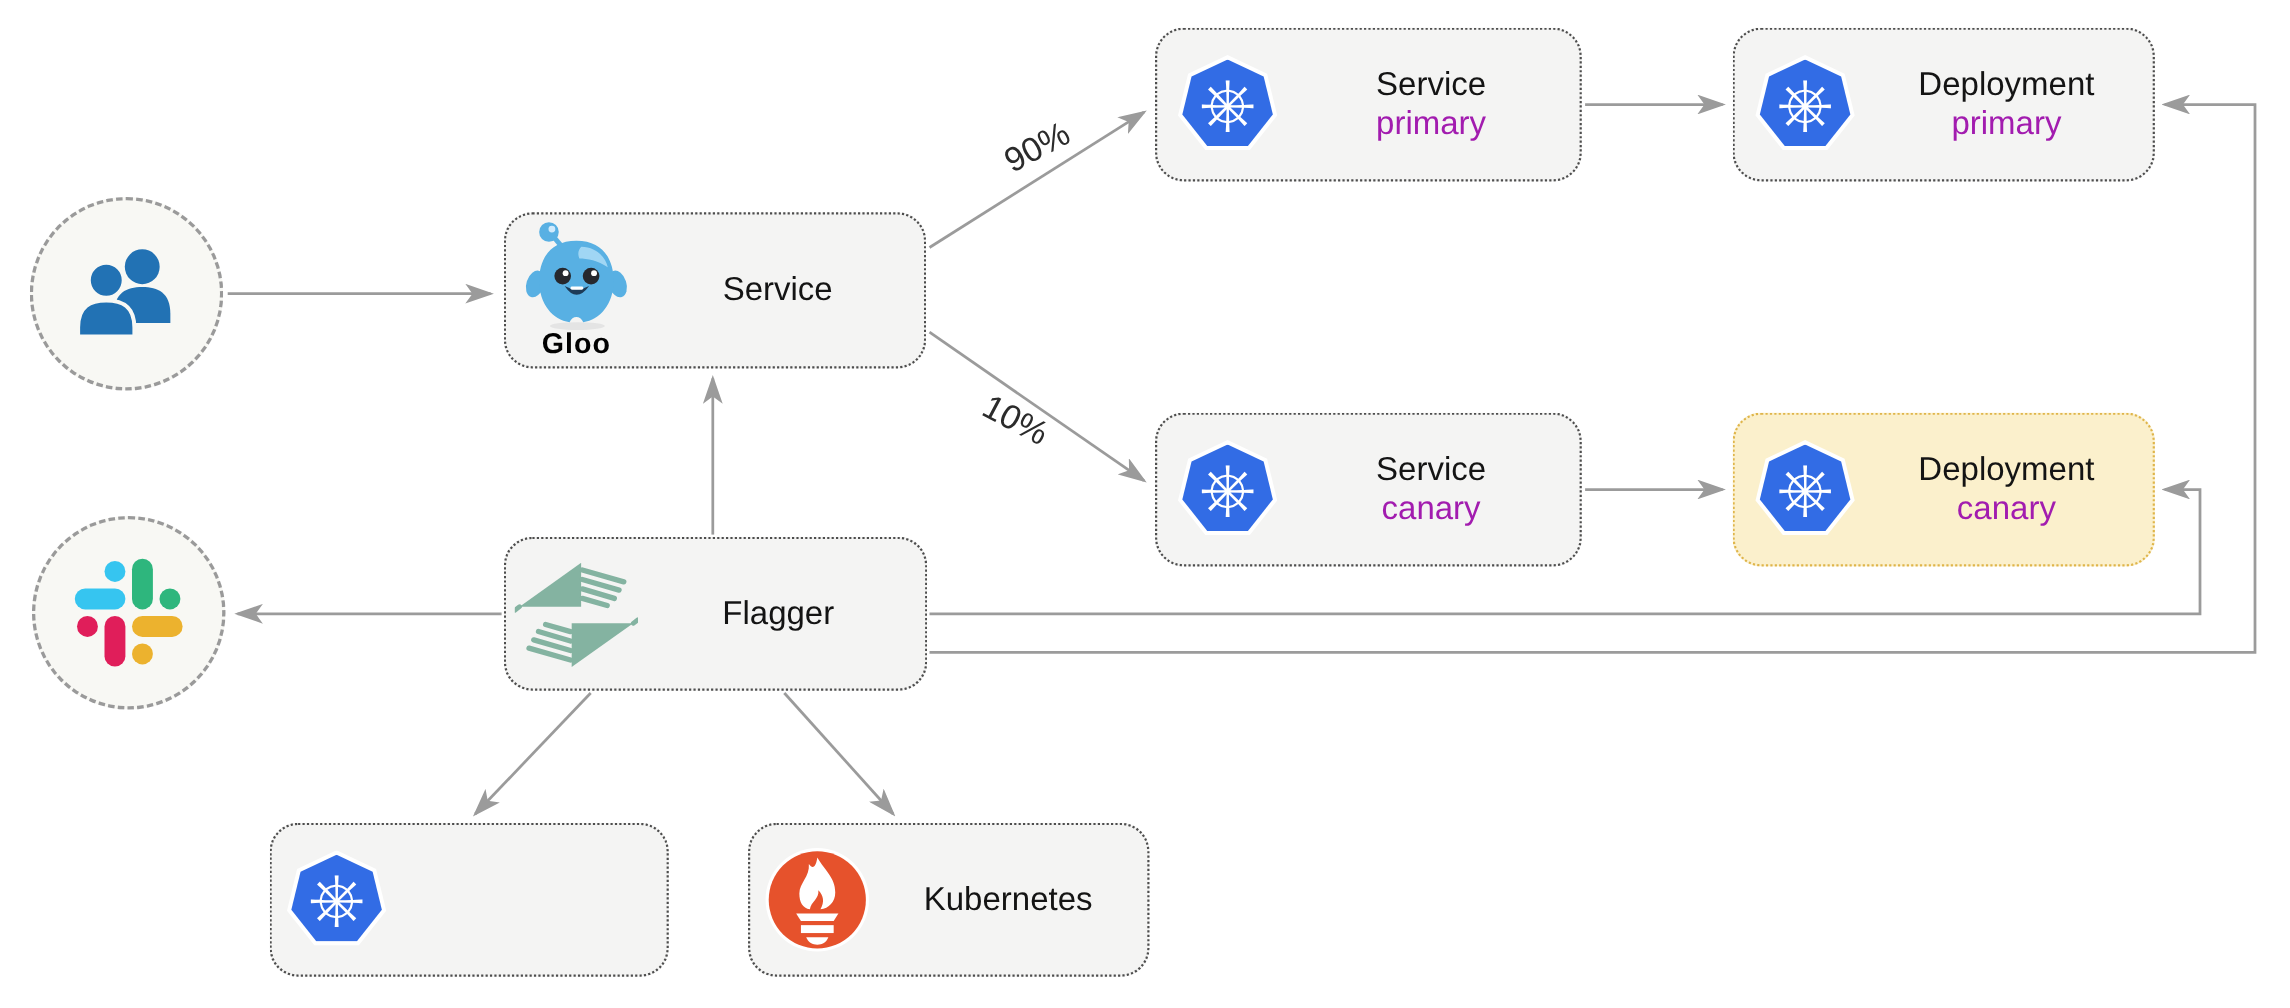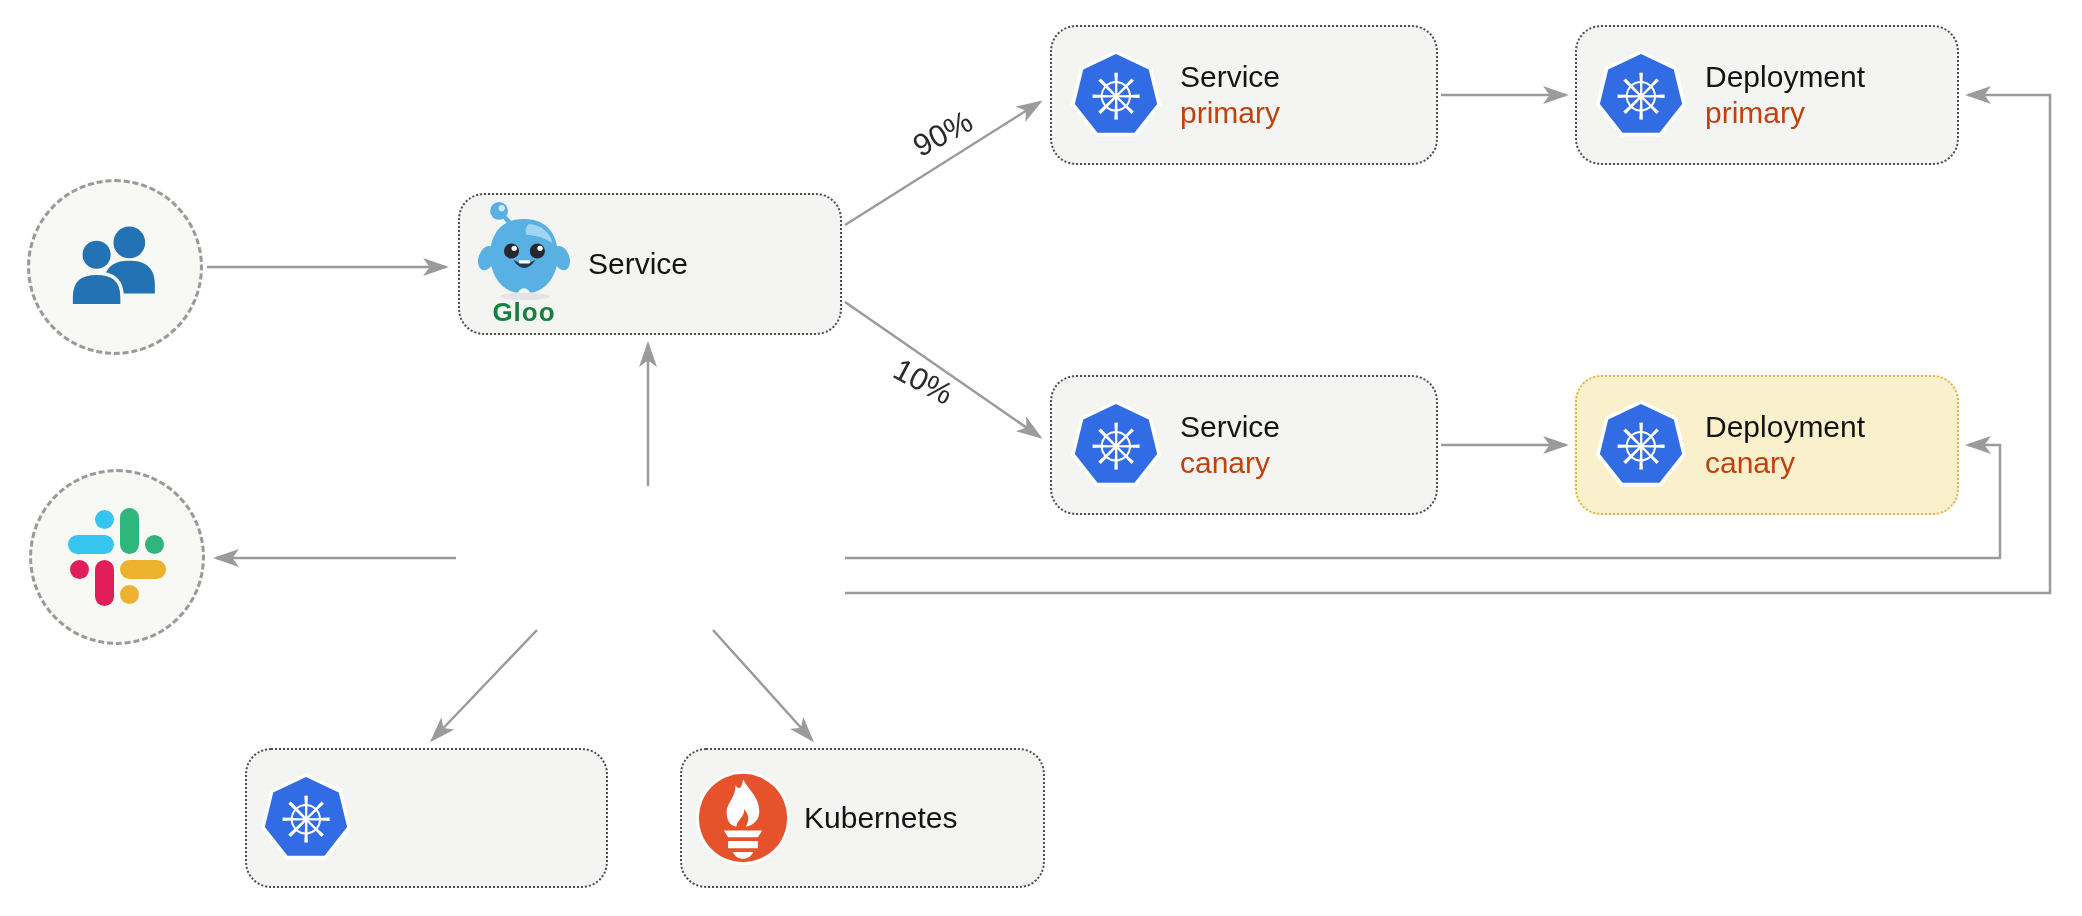--- a/index.html
+++ b/index.html
@@ -18,24 +18,24 @@
   .box.canary{background:#fbf0cc;border-color:#dfb54a;}
   .circle-node{
     position:absolute;display:flex;align-items:center;justify-content:center;
     background:#f8f8f4;border:3px dashed #9a9a9a;border-radius:50%;
     box-sizing:border-box;
   }
   .icon-wrap{
     width:128px;display:flex;flex-direction:column;align-items:center;justify-content:center;
     flex:0 0 auto;
   }
-  .txt{flex:1;text-align:left;padding-right:14px;}
+  .txt{flex:1;text-align:center;padding-right:14px;}
   .title{font-size:30px;color:#141414;line-height:1.15;}
   .title.wrap{max-width:185px;margin:0 auto;}
-  .subtitle{font-size:30px;color:#c2410c;line-height:1.15;margin-top:2px;}
+  .subtitle{font-size:30px;color:#a21caf;line-height:1.15;margin-top:2px;}
 
   
   #users-node{left:27px;top:179px;width:176px;height:176px;}
   #gateway-node{left:458px;top:193px;width:384px;height:142px;}
   #service-primary-node{left:1050px;top:25px;width:388px;height:140px;}
   #deployment-primary-node{left:1575px;top:25px;width:384px;height:140px;}
   #service-canary-node{left:1050px;top:375px;width:388px;height:140px;}
   #deployment-canary-node{left:1575px;top:375px;width:384px;height:140px;}
   #flagger-node{left:458px;top:488px;width:385px;height:140px;}
   #slack-node{left:29px;top:469px;width:176px;height:176px;}
@@ -45,21 +45,21 @@
   
   .k8s-icon{position:relative;width:92px;height:90px;
     clip-path:polygon(50% 0%,89% 19%,99% 61%,72% 96%,28% 96%,1% 61%,11% 19%);
     background:#ffffff;}
   .k8s-icon .hept-inner{position:absolute;left:4px;top:4px;right:4px;bottom:4px;
     clip-path:polygon(50% 0%,89% 19%,99% 61%,72% 96%,28% 96%,1% 61%,11% 19%);
     background:#326CE5;display:flex;align-items:center;justify-content:center;}
   .k8s-icon .helm{color:#ffffff;font-size:64px;line-height:1;transform:translateY(-2px);}
 
   
-  .gloo-word{font-size:26px;font-weight:bold;color:#15803d;letter-spacing:1px;margin-top:-4px;}
+  .gloo-word{font-size:26px;font-weight:bold;color:#000000;letter-spacing:1px;margin-top:-4px;}
 
   
   .edge-label{
     position:absolute;width:110px;text-align:center;font-size:31px;color:#2b2b2b;
   }
   #label-90{left:888px;top:116px;transform:rotate(-28deg);}
   #label-10{left:868px;top:364px;transform:rotate(28deg);}
 </style>
 </head>
 <body>
@@ -177,20 +177,38 @@
             <span class="helm">⎈</span>
           </div>
       </div>
     </div>
     <div class="txt">
       <div class="title">Deployment</div>
       <div class="subtitle">canary</div>
     </div>
   </div>
 
+  <div class="box" id="flagger-node">
+    <div class="icon-wrap">
+      <svg width="112" height="112" viewBox="0 0 104 104">
+        <g id="flag" fill="#84B3A1" stroke="#84B3A1" stroke-linecap="round">
+          <polygon points="4,46 56,9 56,46" stroke="none"></polygon>
+          <line x1="4" y1="46" x2="0" y2="49" stroke-width="4"></line>
+          <line x1="57" y1="15" x2="92" y2="25" stroke-width="4.5"></line>
+          <line x1="57" y1="23" x2="88" y2="32" stroke-width="4.5"></line>
+          <line x1="57" y1="31" x2="84" y2="39" stroke-width="4.5"></line>
+          <line x1="57" y1="39" x2="78" y2="45" stroke-width="4.5"></line>
+        </g>
+        <use href="#flag" transform="rotate(180 52 53)"></use>
+      </svg>
+    </div>
+    <div class="txt">
+      <div class="title">Flagger</div>
+    </div>
+  </div>
 
   <div class="circle-node" id="slack-node">
     <svg width="100" height="100" viewBox="0 0 100 100">
       <circle cx="37.5" cy="12.5" r="9.5" fill="#36C5F0"></circle>
       <rect x="1" y="28" width="46" height="19" rx="9.5" fill="#36C5F0"></rect>
       <rect x="53" y="1" width="19" height="46" rx="9.5" fill="#2EB67D"></rect>
       <circle cx="87.5" cy="37.5" r="9.5" fill="#2EB67D"></circle>
       <circle cx="12.5" cy="62.5" r="9.5" fill="#E01E5A"></circle>
       <rect x="28" y="53" width="19" height="46" rx="9.5" fill="#E01E5A"></rect>
       <rect x="53" y="53" width="46" height="19" rx="9.5" fill="#ECB22E"></rect>

